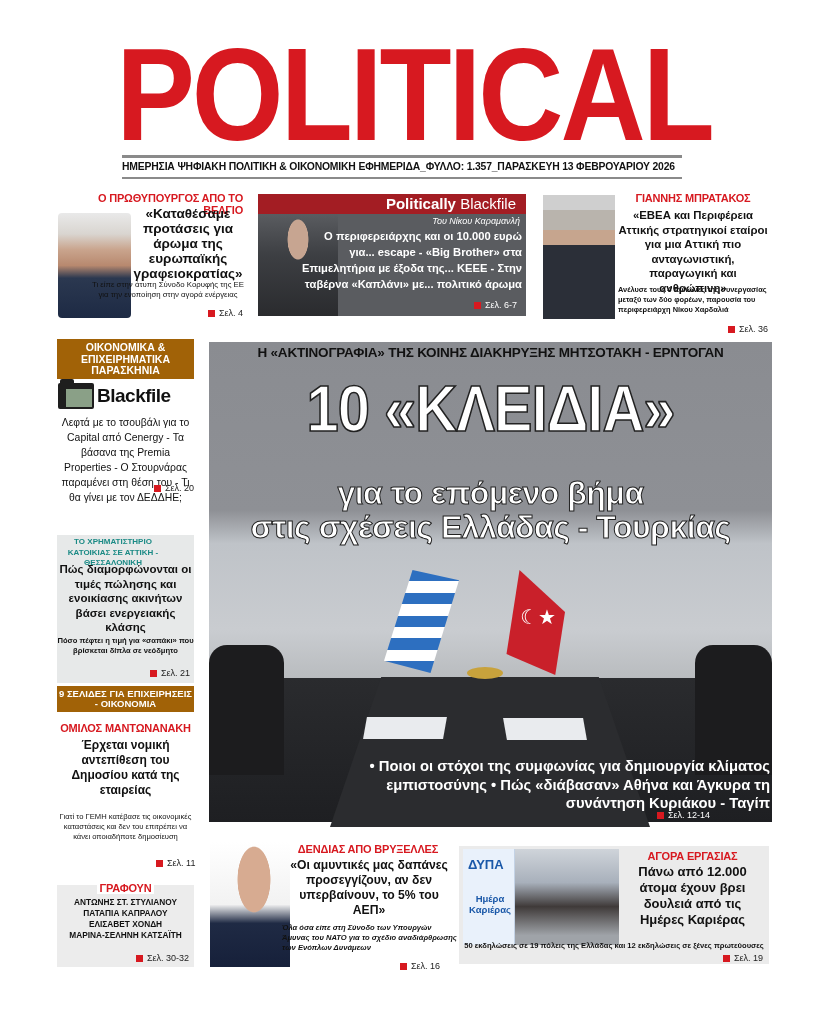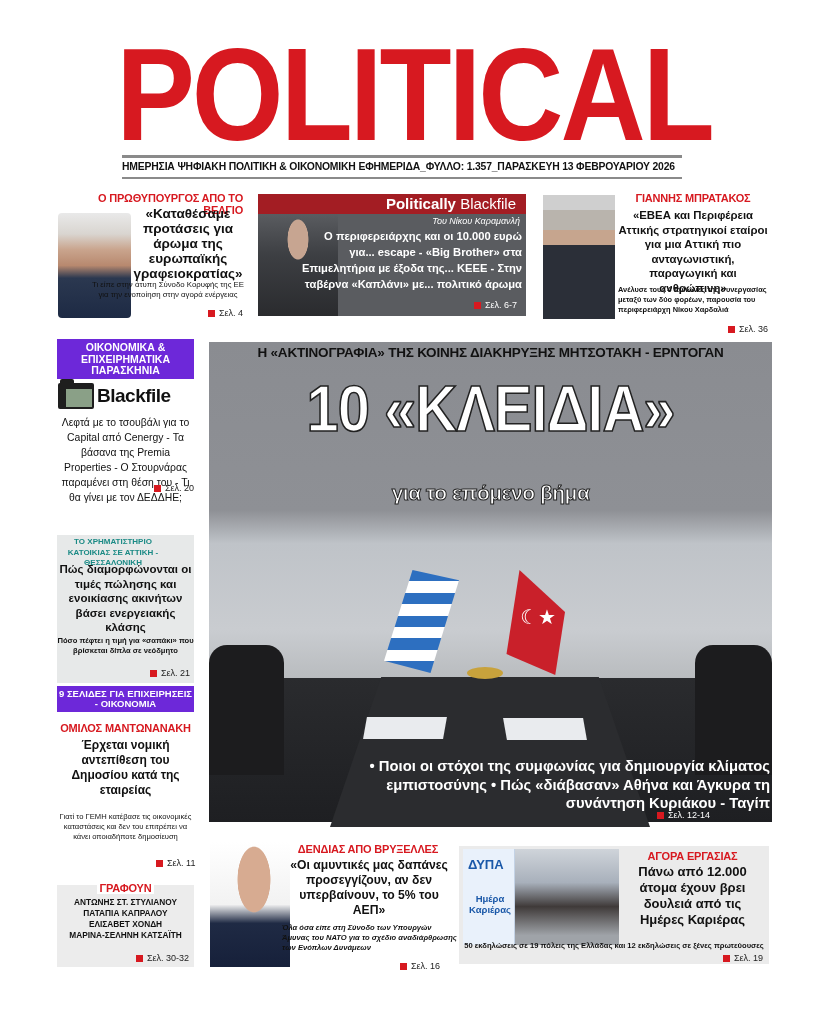--- a/index.html
+++ b/index.html
@@ -41,21 +41,21 @@
   
   .mp-photo { left: 543px; top: 195px; width: 72px; height: 124px;
               background: linear-gradient(180deg,#cfcfcf 0 12%, #b9b4ad 12% 28%, #c6a58e 28% 40%, #2b2f38 40% 100%); }
   .mp-kicker { left: 618px; top: 192px; width: 150px; font-size: 11px; text-align: center; }
   .mp-title { left: 618px; top: 208px; width: 150px; font-size: 11.4px; font-weight: 700; line-height: 14.5px; text-align: center; }
   .mp-sub { left: 618px; top: 285px; width: 150px; font-size: 7.4px; line-height: 10px; font-weight: 700; }
   .mp-pg { left: 728px; top: 308px; margin-top: 16px; }
 
   
   .col-left { left: 57px; width: 137px; }
-  .blk-head { background: #6d28d9; color: #fff; font-weight: 900; font-size: 10.5px; line-height: 11.5px; text-align: center; padding: 3px 2px; }
+  .blk-head { background: #a16207; color: #fff; font-weight: 900; font-size: 10.5px; line-height: 11.5px; text-align: center; padding: 3px 2px; }
   .oik { top: 339px; height: 40px; }
   .bf-logo { left: 58px; top: 380px; width: 137px; height: 32px; display: flex; align-items: center; gap: 3px; }
   .bf-folder { width: 36px; height: 26px; background: #1e1e1e; position: relative; border-radius: 2px; }
   .bf-folder::before { content:""; position:absolute; left:2px; top:-4px; width:14px; height:6px; background:#1e1e1e; border-radius:2px 2px 0 0; }
   .bf-folder::after { content:""; position:absolute; left:8px; top:6px; width:26px; height:18px; background:#8aa087; }
   .bf-word { font-weight: 900; font-size: 19px; letter-spacing: -0.5px; color: #111; }
   .bf-text { left: 57px; top: 415px; width: 137px; font-size: 10.4px; line-height: 15px; text-align: center; }
   .bf-pg { left: 154px; top: 483px; }
 
   .xk-box { left: 57px; top: 535px; width: 137px; height: 148px; background: #e7e9e9; }
@@ -74,21 +74,21 @@
   .gr-kicker { left: 97px; top: 882px; width: 57px; background: #fff; text-align: center; font-size: 11px; }
   .gr-names { left: 57px; top: 897px; width: 137px; font-size: 8.3px; line-height: 11px; text-align: center; font-weight: 700; }
   .gr-pg { left: 136px; top: 953px; }
 
   
   .main { left: 209px; top: 342px; width: 563px; height: 480px; overflow: hidden;
           background: linear-gradient(180deg, #8a8c91 0%, #8e9095 35%, #bfc3c8 42%, #c9ccd0 60%, #b9bcbf 70%, #2a2b2e 70%, #1e1f22 100%); }
   .main-kicker { left: 209px; top: 345px; width: 563px; text-align: center; font-size: 13.5px; font-weight: 900; color: #111; letter-spacing: -0.2px; }
   .main-title { left: 209px; top: 376px; width: 563px; text-align: center; font-size: 58px; font-weight: 900; color: #fff; line-height: 66px;
                 -webkit-text-stroke: 1.5px #222; letter-spacing: -1px; transform: scaleY(1.12); }
-  .main-sub { left: 209px; top: 476px; width: 563px; text-align: center; font-size: 21px; font-weight: 900; color: #fff; line-height: 34px;
+  .main-sub { left: 209px; top: 476px; width: 563px; text-align: center; font-size: 32px; font-weight: 900; color: #fff; line-height: 34px;
               -webkit-text-stroke: 1px #222; letter-spacing: -0.5px; }
   .table { left: 330px; top: 677px; width: 320px; height: 150px; background: #2b2c2f;
            clip-path: polygon(16% 0, 84% 0, 100% 100%, 0 100%); }
   .chair-l { left: 209px; top: 645px; width: 75px; height: 130px; background: #1c1c1e; border-radius: 18px 18px 0 0; }
   .chair-r { left: 695px; top: 645px; width: 77px; height: 130px; background: #1c1c1e; border-radius: 18px 18px 0 0; }
   .paper { background: #e9ebee; height: 22px; width: 80px; transform: skewX(-10deg); }
   .paper-l { left: 365px; top: 717px; }
   .paper-r { left: 505px; top: 718px; transform: skewX(10deg); }
   .flag-gr { left: 384px; top: 570px; width: 75px; height: 103px;
              background: repeating-linear-gradient(180deg, #2d6fc0 0 11.4px, #ffffff 11.4px 22.8px);
@@ -184,20 +184,21 @@
 <div class="abs paper paper-l"></div>
 <div class="abs paper paper-r"></div>
 <div class="abs flag-gr"></div>
 <div class="abs flag-tr"></div>
 <div class="abs flag-tr-mark">☾★</div>
 <div class="abs flag-base"></div>
 <div class="abs main-kicker">Η «ΑΚΤΙΝΟΓΡΑΦΙΑ» ΤΗΣ ΚΟΙΝΗΣ ΔΙΑΚΗΡΥΞΗΣ ΜΗΤΣΟΤΑΚΗ - ΕΡΝΤΟΓΑΝ</div>
 <div class="abs main-title">10 «ΚΛΕΙΔΙΑ»</div>
 <div class="abs main-sub">
   <div>για το επόμενο βήμα</div>
+  <div>στις σχέσεις Ελλάδας - Τουρκίας</div>
 </div>
 <div class="abs main-bul">• Ποιοι οι στόχοι της συμφωνίας για δημιουργία κλίματος εμπιστοσύνης • Πώς «διάβασαν» Αθήνα και Άγκυρα τη συνάντηση Κυριάκου - Ταγίπ</div>
 <div class="abs main-pg pg">Σελ. 12-14</div>
 
 <div class="abs dn-photo"></div>
 <div class="abs dn-kicker kicker-red">ΔΕΝΔΙΑΣ ΑΠΟ ΒΡΥΞΕΛΛΕΣ</div>
 <div class="abs dn-title">«Οι αμυντικές μας δαπάνες προσεγγίζουν, αν δεν υπερβαίνουν, το 5% του ΑΕΠ»</div>
 <div class="abs dn-sub">Όλα όσα είπε στη Σύνοδο των Υπουργών Άμυνας του ΝΑΤΟ για το σχέδιο αναδιάρθρωσης των Ενόπλων Δυνάμεων</div>
 <div class="abs dn-pg pg">Σελ. 16</div>
 

